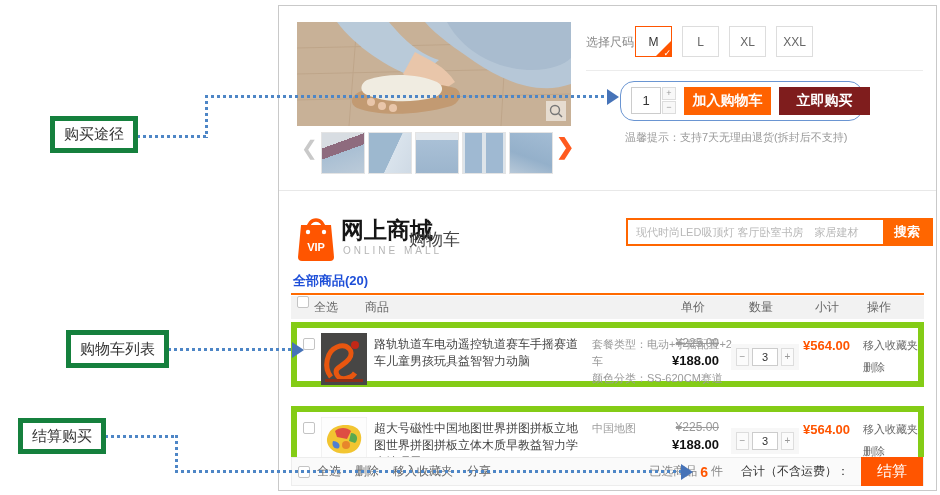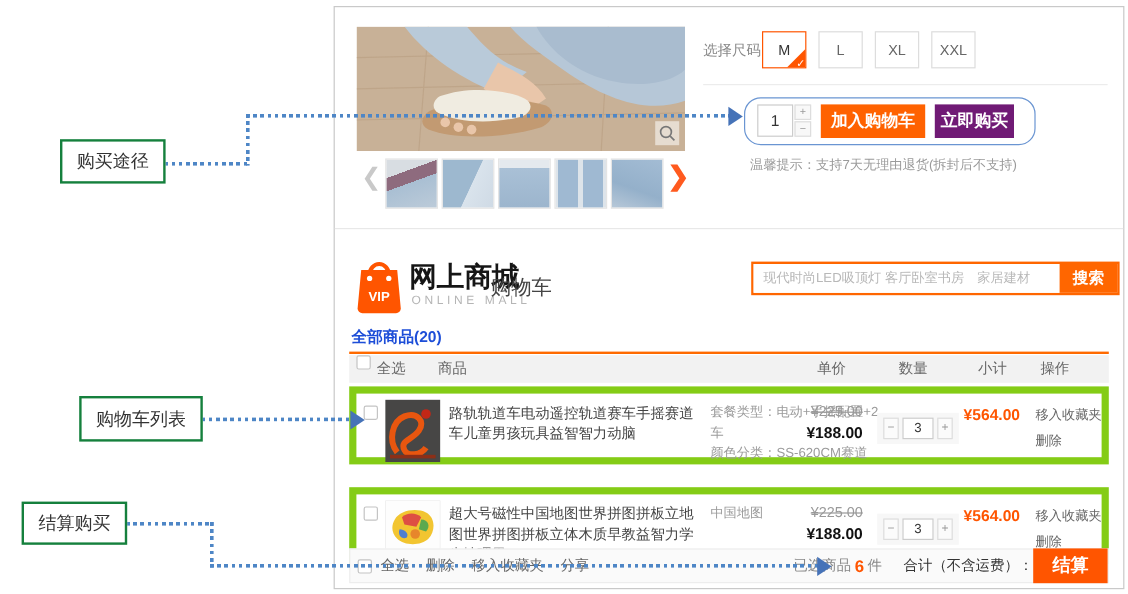--- a/index.html
+++ b/index.html
@@ -38,21 +38,21 @@
   .blue-box { position:absolute; left:341px; top:75px; width:243px; height:40px;
               border:1px solid #6a95d2; border-radius:14px; }
   .qty-wrap { position:absolute; left:352px; top:81px; display:flex; }
   .qty-input { width:30px; height:27px; border:1px solid #ccc; text-align:center; font-size:13px; color:#333; }
   .spin { display:flex; flex-direction:column; margin-left:1px; }
   .spin button { width:14px; height:13px; font-size:9px; color:#999; background:#f8f8f8;
                  border:1px solid #ddd; line-height:1; cursor:pointer; }
   .spin button + button { margin-top:1px; }
   .add-btn { position:absolute; left:405px; top:81px; width:87px; height:28px; background:#ff6200;
              color:#fff; font-size:14px; font-weight:bold; border:none; cursor:pointer; }
-  .buy-btn { position:absolute; left:500px; top:81px; width:66px; height:28px; background:#701a75;
+  .buy-btn { position:absolute; left:500px; top:81px; width:91px; height:28px; background:#7f1d1d;
              color:#fff; font-size:14px; font-weight:bold; border:none; cursor:pointer; }
   .tip { position:absolute; left:346px; top:124px; font-size:11px; color:#9a9a9a; }
 
   .section-divider { position:absolute; left:0; top:184px; width:100%; height:1px; background:#e8e8e8; }
 
   
   .logo-bag { position:absolute; left:16px; top:205px; }
   .mall-name { position:absolute; left:62px; top:209px; font-size:23px; font-weight:bold; color:#151515; }
   .mall-en { position:absolute; left:64px; top:239px; font-size:10px; letter-spacing:3px; color:#b5b5b5; }
   .page-title { position:absolute; left:130px; top:222px; font-size:17px; color:#444; }
@@ -99,25 +99,25 @@
   .cart-foot { position:absolute; left:12px; right:12px; top:451px; height:29px; background:#fafafa;
                border:1px solid #ededed; display:flex; align-items:center; padding-left:6px;
                font-size:12px; color:#666; }
   .foot-link { margin-left:14px; cursor:pointer; }
   .foot-link.first { margin-left:7px; }
   .foot-right { margin-left:auto; display:flex; align-items:center; }
   .sel-pre, .sel-suf { color:#888; font-size:12px; }
   .sel-count { color:#ff5500; font-weight:bold; font-size:14px; margin:0 3px; }
   .total-label { color:#333; font-size:12px; margin-left:18px; }
   .total-value { color:#ff5500; font-size:20px; font-weight:bold; }
-  .checkout-btn { width:62px; height:29px; background:#ff5500; color:#fff;
-                  font-size:15px; font-weight:bold; border:none; cursor:pointer; }
-
-  
-  .anno-box { position:absolute; z-index:20; border:2px solid #15803d; background:#fff; color:#333;
+  .checkout-btn { margin-left:12px; width:62px; height:29px; background:#ff5500; color:#fff;
+                  font-size:15px; font-weight:normal; border:none; cursor:pointer; }
+
+  
+  .anno-box { position:absolute; z-index:20; border:5px solid #15803d; background:#fff; color:#333;
               font-size:15px; display:flex; align-items:center; justify-content:center; }
   .box1 { left:50px; top:116px; width:88px; height:37px; }
   .box2 { left:66px; top:330px; width:103px; height:38px; }
   .box3 { left:18px; top:418px; width:88px; height:36px; }
   .dot-h { position:absolute; z-index:19; height:3px;
            background-image:repeating-linear-gradient(90deg,#4e86c6 0 3px,transparent 3px 6px); }
   .dot-v { position:absolute; z-index:19; width:3px;
            background-image:repeating-linear-gradient(180deg,#4e86c6 0 3px,transparent 3px 6px); }
   .arrow-r { position:absolute; z-index:20; width:0; height:0;
              border-top:8px solid transparent; border-bottom:8px solid transparent;

